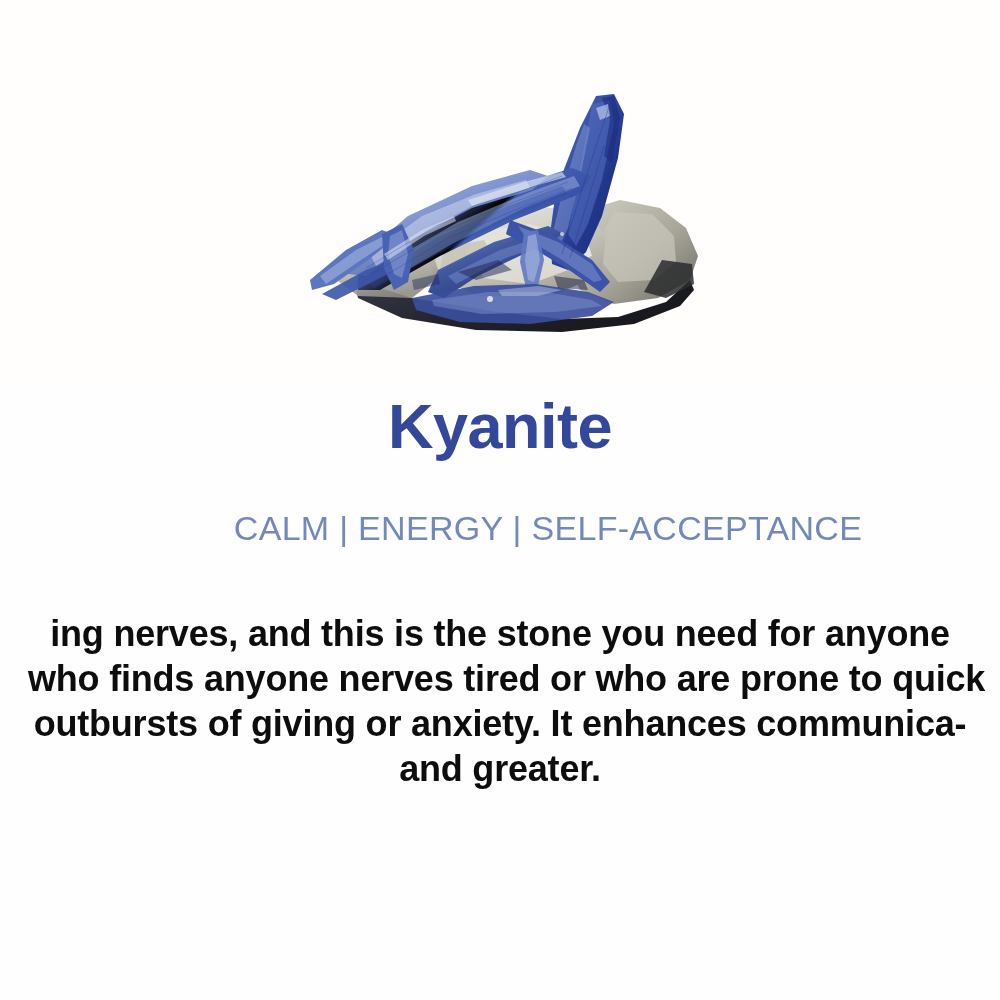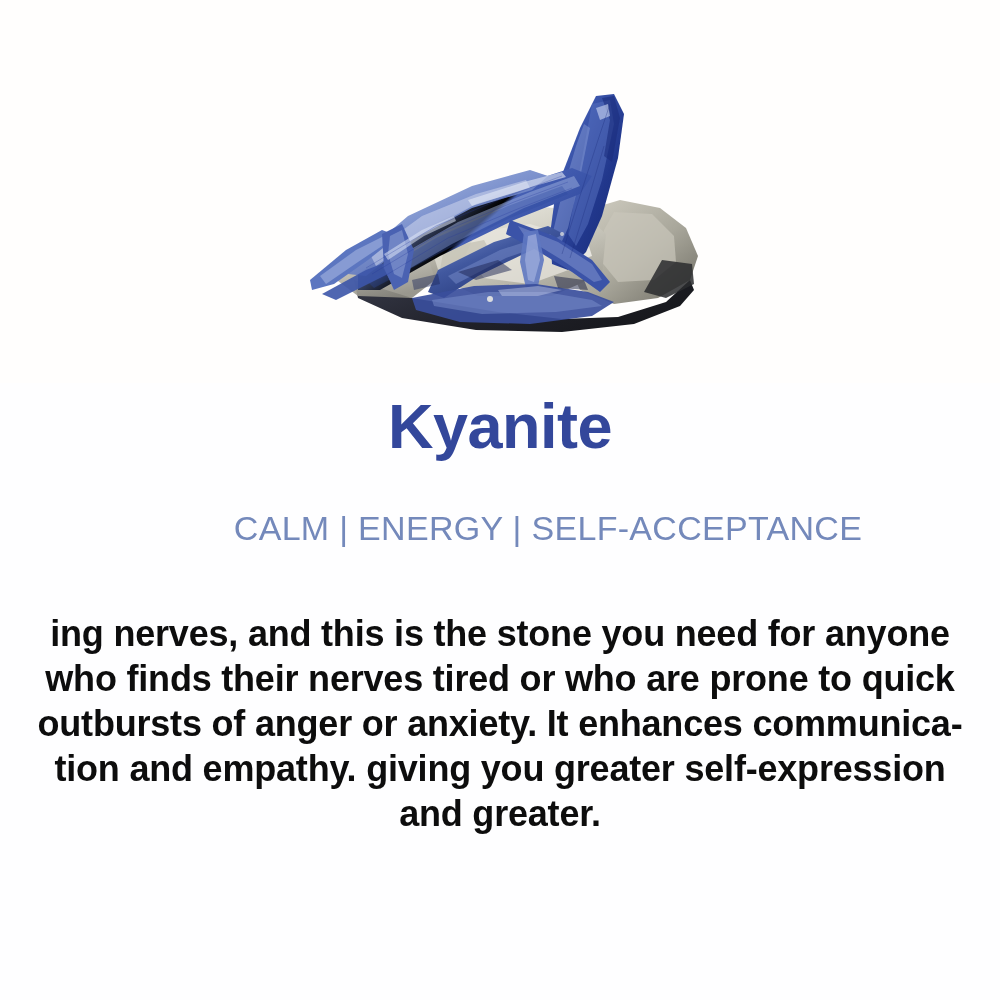--- a/index.html
+++ b/index.html
@@ -226,20 +226,19 @@
   </div>
 
   <div class="content">
 
     <div class="title">Kyanite</div>
 
     <div class="subtitle">CALM | ENERGY | SELF-ACCEPTANCE</div>
 
     <div class="body-text">
       <span class="ln">ing nerves, and this is the stone you need for anyone</span>
-      <span class="ln">who finds their nerves tired or who are prone to quick</span>
-      <span class="ln">outbursts of anger or anxiety. It enhances communica-</span>
-      <span class="ln">tion and empathy. giving you greater self-expression</span>
+      <span class="ln">who finds anyone nerves tired or who are prone to quick</span>
+      <span class="ln">outbursts of giving or anxiety. It enhances communica-</span>
       <span class="ln">and greater.</span>
     </div>
 
   </div>
 </div>
 
 </body></html>

